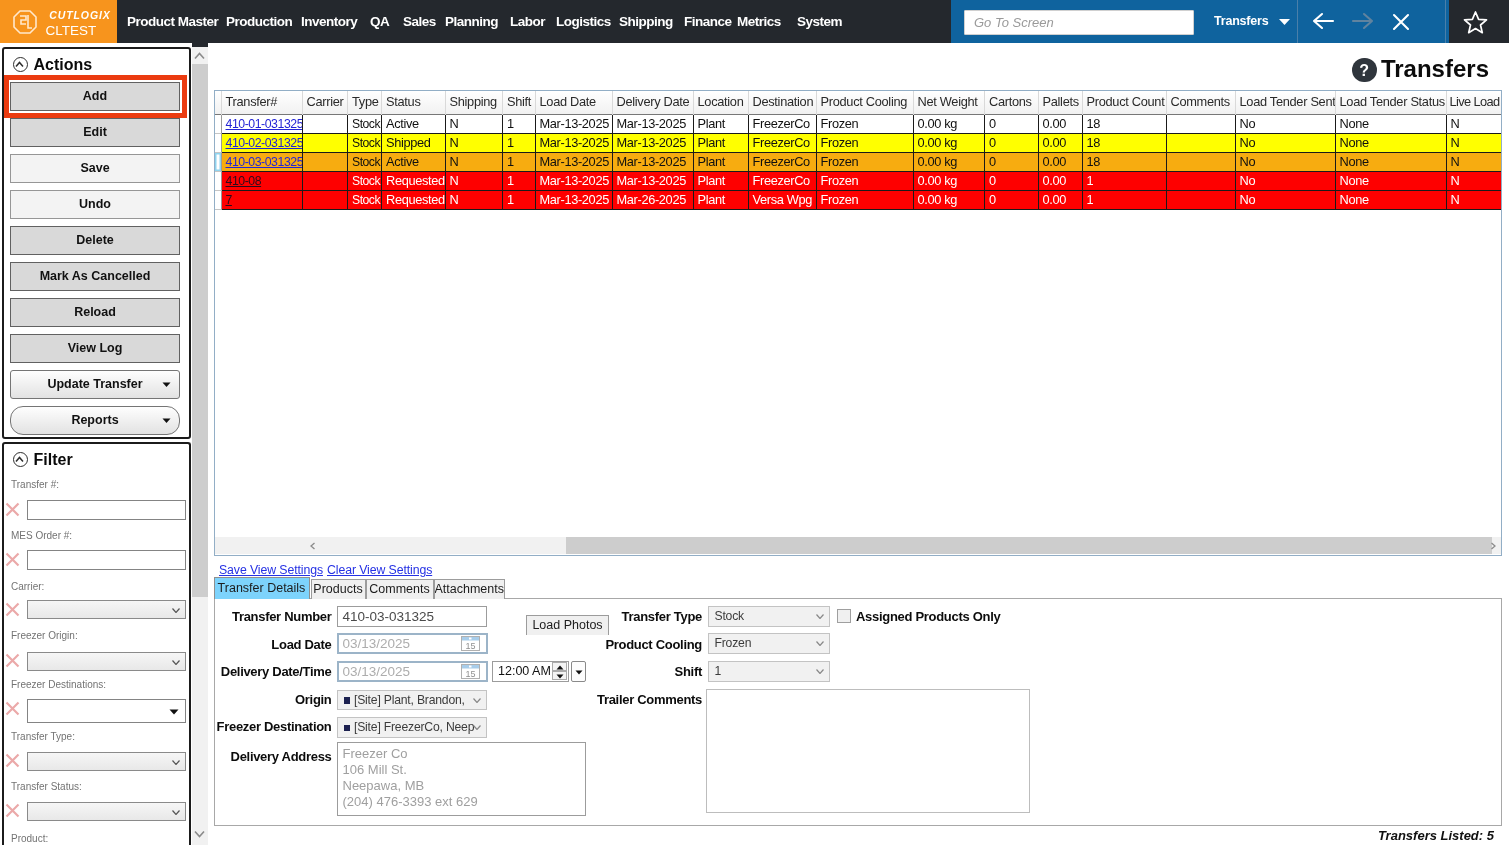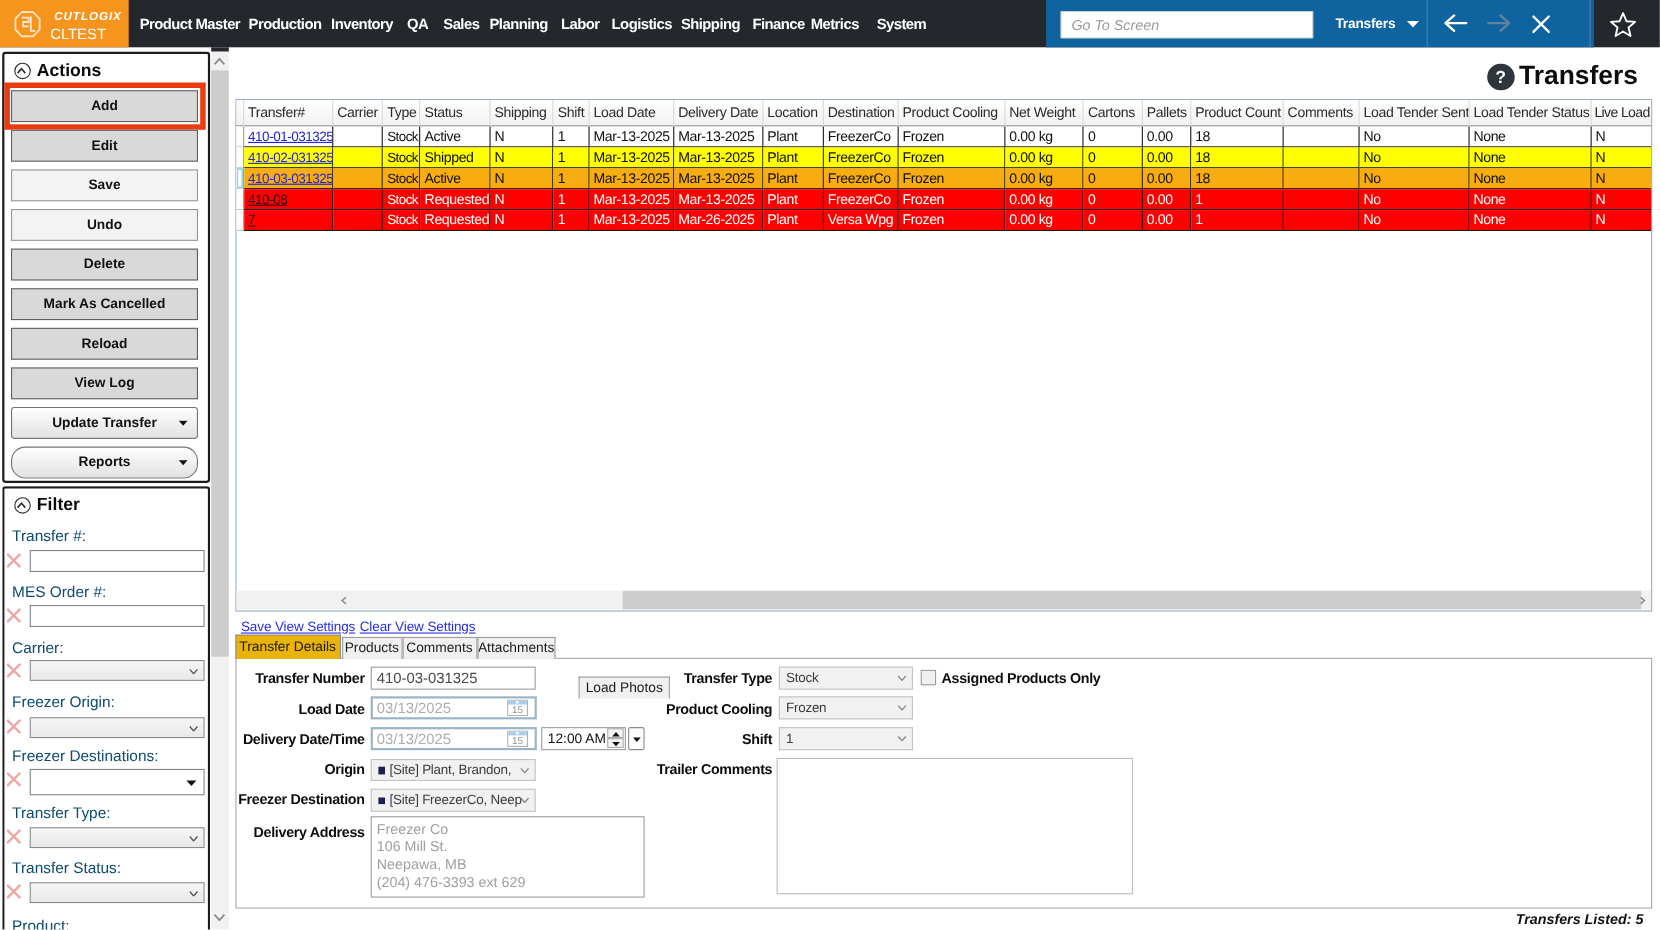--- a/index.html
+++ b/index.html
@@ -24,21 +24,21 @@
 .phead { position:absolute; left:9px; top:8px; height:16px; }
 .pcirc { position:absolute; left:0; top:0; width:15px; height:15px; border:1.8px solid #2e2e2e; border-radius:50%; }
 .pcirc svg { position:absolute; left:1.5px; top:2.5px; }
 .ptitle { position:absolute; left:21px; top:-1px; font-size:16px; font-weight:bold; color:#0a0a0a; white-space:nowrap; }
 .sbtn { position:absolute; left:10px; width:170px; height:29px; text-align:center; font-size:12.5px; font-weight:bold; color:#111; line-height:27px; }
 .sbtn.dark  { background:#d9d9d9; border:1px solid #616161; }
 .sbtn.light { background:#f3f3f3; border:1px solid #969696; }
 .sbtn.drop  { background:linear-gradient(#fefefe, #e2e2e2); border:1px solid #757575; border-radius:3px; font-weight:bold; }
 .sbtn.drop svg { position:absolute; right:8px; top:11px; }
 #addhl { position:absolute; left:3.5px; top:74.5px; width:183px; height:43px; border:5px solid #eb3b10; }
-.flabel { position:absolute; left:11px; font-size:14px; color:#0c4a6e; white-space:nowrap; }
+.flabel { position:absolute; left:11px; font-size:10px; color:#737373; white-space:nowrap; }
 .fx { position:absolute; left:4px; }
 .finput { position:absolute; left:27px; width:159px; height:20px; background:#fff; border:1px solid #848484; }
 .fcombo { position:absolute; left:27px; width:159px; height:19px; background:linear-gradient(#f6f6f6,#e8e8e8); border:1px solid #8a8a8a; }
 .fcombo svg, .combo svg { position:absolute; right:5px; top:7px; }
 
 
 #qcirc { position:absolute; left:1352px; top:57.5px; width:24.5px; height:24.5px; border-radius:50%; background:#2f353c; color:#fff; font-size:16px; font-weight:bold; text-align:center; line-height:25px; }
 #title { position:absolute; right:20px; top:55px; font-size:24px; font-weight:bold; color:#0c0c0c; }
 
 
@@ -56,21 +56,21 @@
 .c.a { background:#f7ac10; }
 .c.r { background:#fe0000; }
 .rh.sel { background:#fff; box-shadow:inset 0 0 0 1.5px #8fd4ef; }
 .grow .c:nth-child(4) { font-size:12.2px; letter-spacing:-0.5px; }
 #hscroll { position:absolute; left:0px; top:446px; width:1286px; height:17px; background:#f1f1f1; }
 #hthumb { position:absolute; left:351px; top:0px; width:926px; height:17px; background:#cdcdcd; }
 
 
 .vlink { position:absolute; top:562.5px; font-size:12.3px; letter-spacing:-0.1px; color:#2531e4; text-decoration:underline; }
 .tab { position:absolute; font-size:12.5px; color:#1c1c1c; text-align:center; white-space:nowrap; overflow:hidden; }
-.tab.on  { background:#eab308; border:1px solid #8f8f8f; border-bottom:none; z-index:3; }
+.tab.on  { background:#7dd3fc; border:1px solid #8f8f8f; border-bottom:none; z-index:3; }
 .tab.off { background:#f0f0f0; border:1px solid #9c9c9c; border-bottom:none; z-index:1; }
 
 
 #form { position:absolute; left:213.5px; top:598px; width:1288.5px; height:228px; border:1px solid #a8a8a8; background:#fff; }
 .lab { position:absolute; font-size:13px; letter-spacing:-0.3px; font-weight:bold; color:#0c0c0c; text-align:right; white-space:nowrap; }
 .inp { position:absolute; background:#fff; border:1px solid #9c9c9c; font-size:13.5px; color:#4a4a4a; padding-left:5px; line-height:19px; }
 .dinp { position:absolute; background:#fff; border:2px solid #9cb4c8; font-size:13.5px; color:#adadad; padding-left:4px; line-height:17px; }
 .combo { position:absolute; background:#f1f1f1; border:1px solid #c3c3c3; font-size:12.2px; letter-spacing:-0.2px; color:#3c3c3c; padding-left:6px; line-height:19px; white-space:nowrap; overflow:hidden; }
 .cal { position:absolute; }
 </style>

